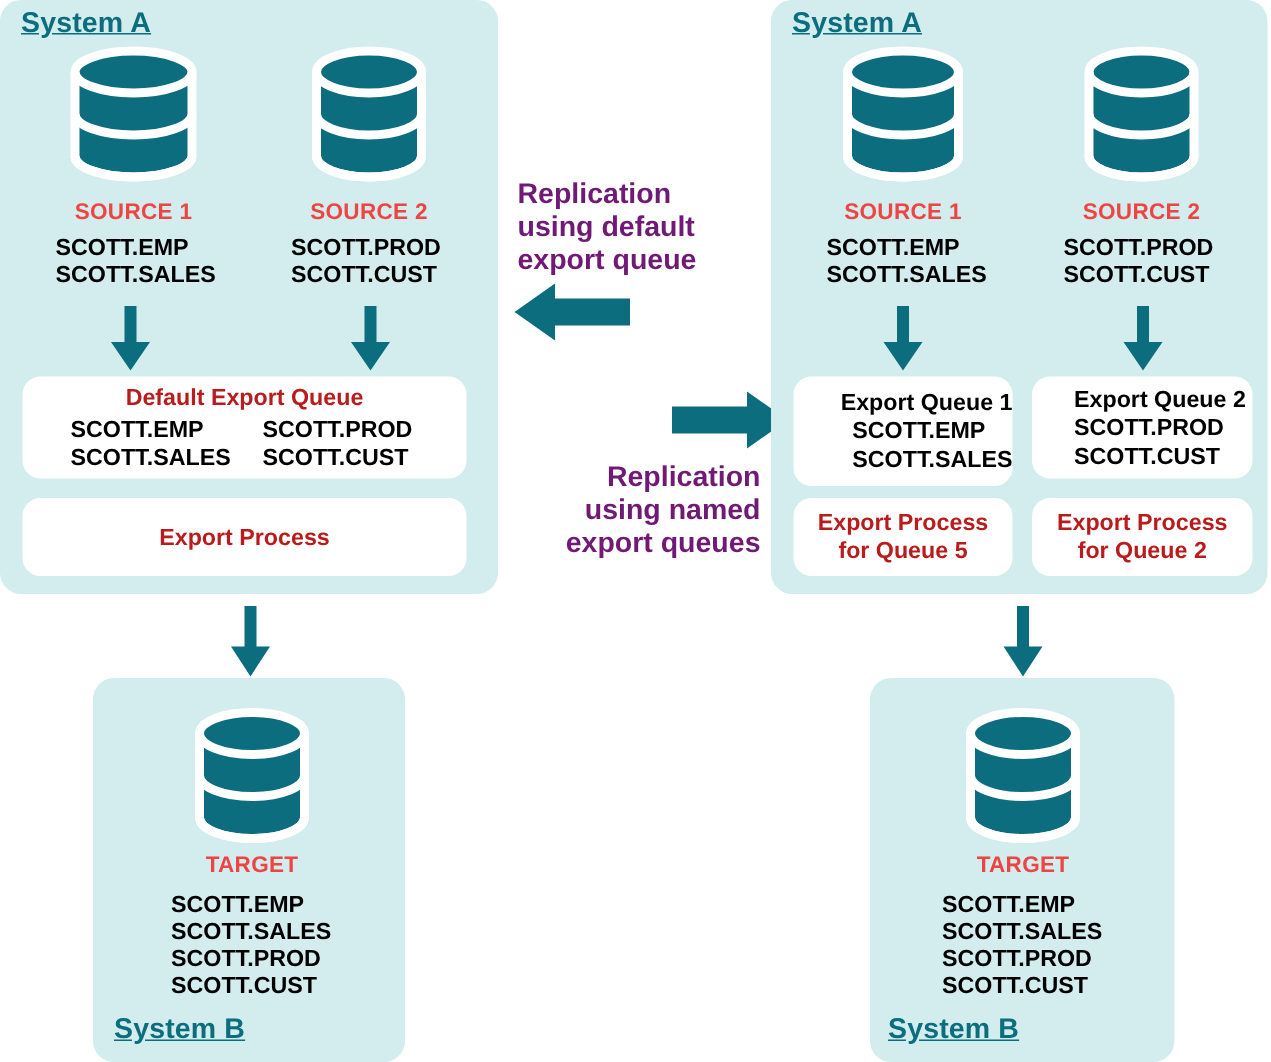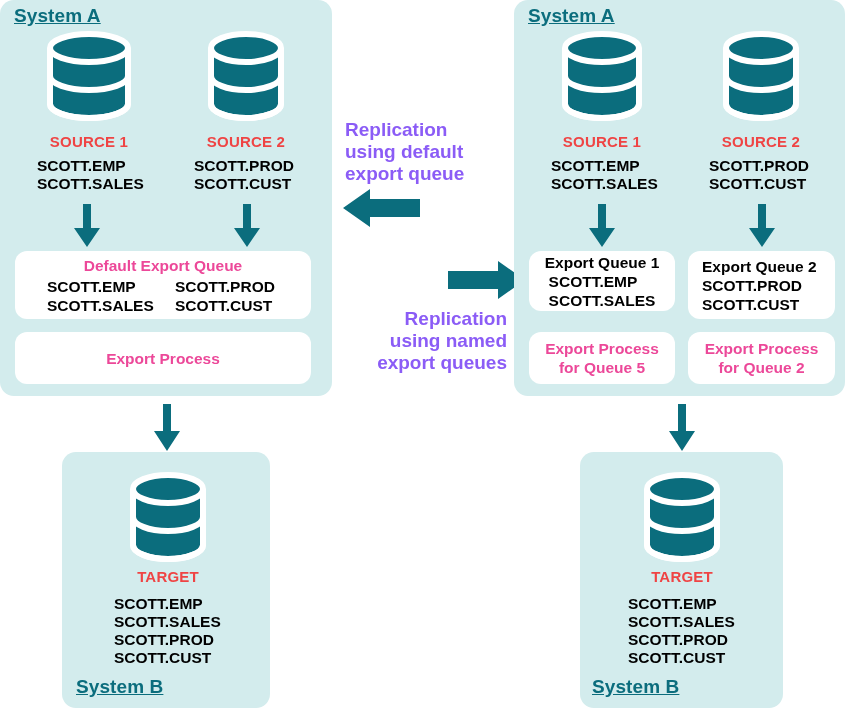--- a/index.html
+++ b/index.html
@@ -11,27 +11,27 @@
        display:flex;flex-direction:column;align-items:center;justify-content:center;}
 
   .sys-label{position:absolute;color:#0b6d7d;font-weight:bold;font-size:19px;
              letter-spacing:.1px;text-decoration:underline;}
 
   .dbname{position:absolute;color:#ef4444;font-weight:bold;font-size:15px;
           text-align:center;width:140px;letter-spacing:.2px;}
   .tbl{position:absolute;color:#000;font-weight:bold;font-size:15.5px;
        line-height:18px;letter-spacing:0;white-space:pre-line;}
 
-  .boxtitle{color:#ec4899;font-weight:bold;font-size:15.5px;line-height:19px;text-align:left;}
+  .boxtitle{color:#b91c1c;font-weight:bold;font-size:15.5px;line-height:19px;text-align:left;}
   .boxline{color:#000;font-weight:bold;font-size:15.5px;line-height:19px;}
 
   .cyl{position:absolute;}
 
   .arrow-d{position:absolute;}
-  .repl{position:absolute;color:#8b5cf6;font-weight:bold;font-size:19px;
+  .repl{position:absolute;color:#701a75;font-weight:bold;font-size:19px;
         line-height:22px;white-space:pre-line;}
   .repl.r{text-align:right;}
   .arrow-h{position:absolute;}
 
   .qrow{position:absolute;display:flex;width:100%;justify-content:center;}
   .qcol{font-weight:bold;font-size:15.5px;line-height:19px;color:#000;}
 </style>
 </head>
 <body>
 
@@ -157,27 +157,27 @@
 <div class="tbl" style="left:709px;top:157px;">SCOTT.PROD
 SCOTT.CUST</div>
 
 <svg class="arrow-d" style="left:587px;top:204px;" width="30" height="44" viewBox="0 0 30 44">
   <polygon points="11,0 19,0 19,24 28,24 15,43 2,24 11,24" fill="#0b6d7d"></polygon>
 </svg>
 <svg class="arrow-d" style="left:747px;top:204px;" width="30" height="44" viewBox="0 0 30 44">
   <polygon points="11,0 19,0 19,24 28,24 15,43 2,24 11,24" fill="#0b6d7d"></polygon>
 </svg>
 
-<div class="box" style="left:529px;top:251px;width:146px;height:60px;align-items:center;box-sizing:border-box;">
+<div class="box" style="left:529px;top:251px;width:146px;height:73px;align-items:flex-end;box-sizing:border-box;">
   <div class="boxline">Export Queue 1</div>
   <div class="boxline" style="white-space:pre-line;">SCOTT.EMP
 SCOTT.SALES</div>
 </div>
 
-<div class="box" style="left:688px;top:251px;width:147px;height:68px;align-items:flex-start;padding-left:14px;box-sizing:border-box;">
+<div class="box" style="left:688px;top:251px;width:147px;height:68px;align-items:flex-start;padding-left:28px;box-sizing:border-box;">
   <div class="boxline">Export Queue 2</div>
   <div class="boxline" style="white-space:pre-line;">SCOTT.PROD
 SCOTT.CUST</div>
 </div>
 
 <div class="box" style="left:529px;top:332px;width:146px;height:52px;">
   <div class="boxtitle">Export Process</div>
   <div class="boxtitle">for Queue 5</div>
 </div>
 <div class="box" style="left:688px;top:332px;width:147px;height:52px;">

